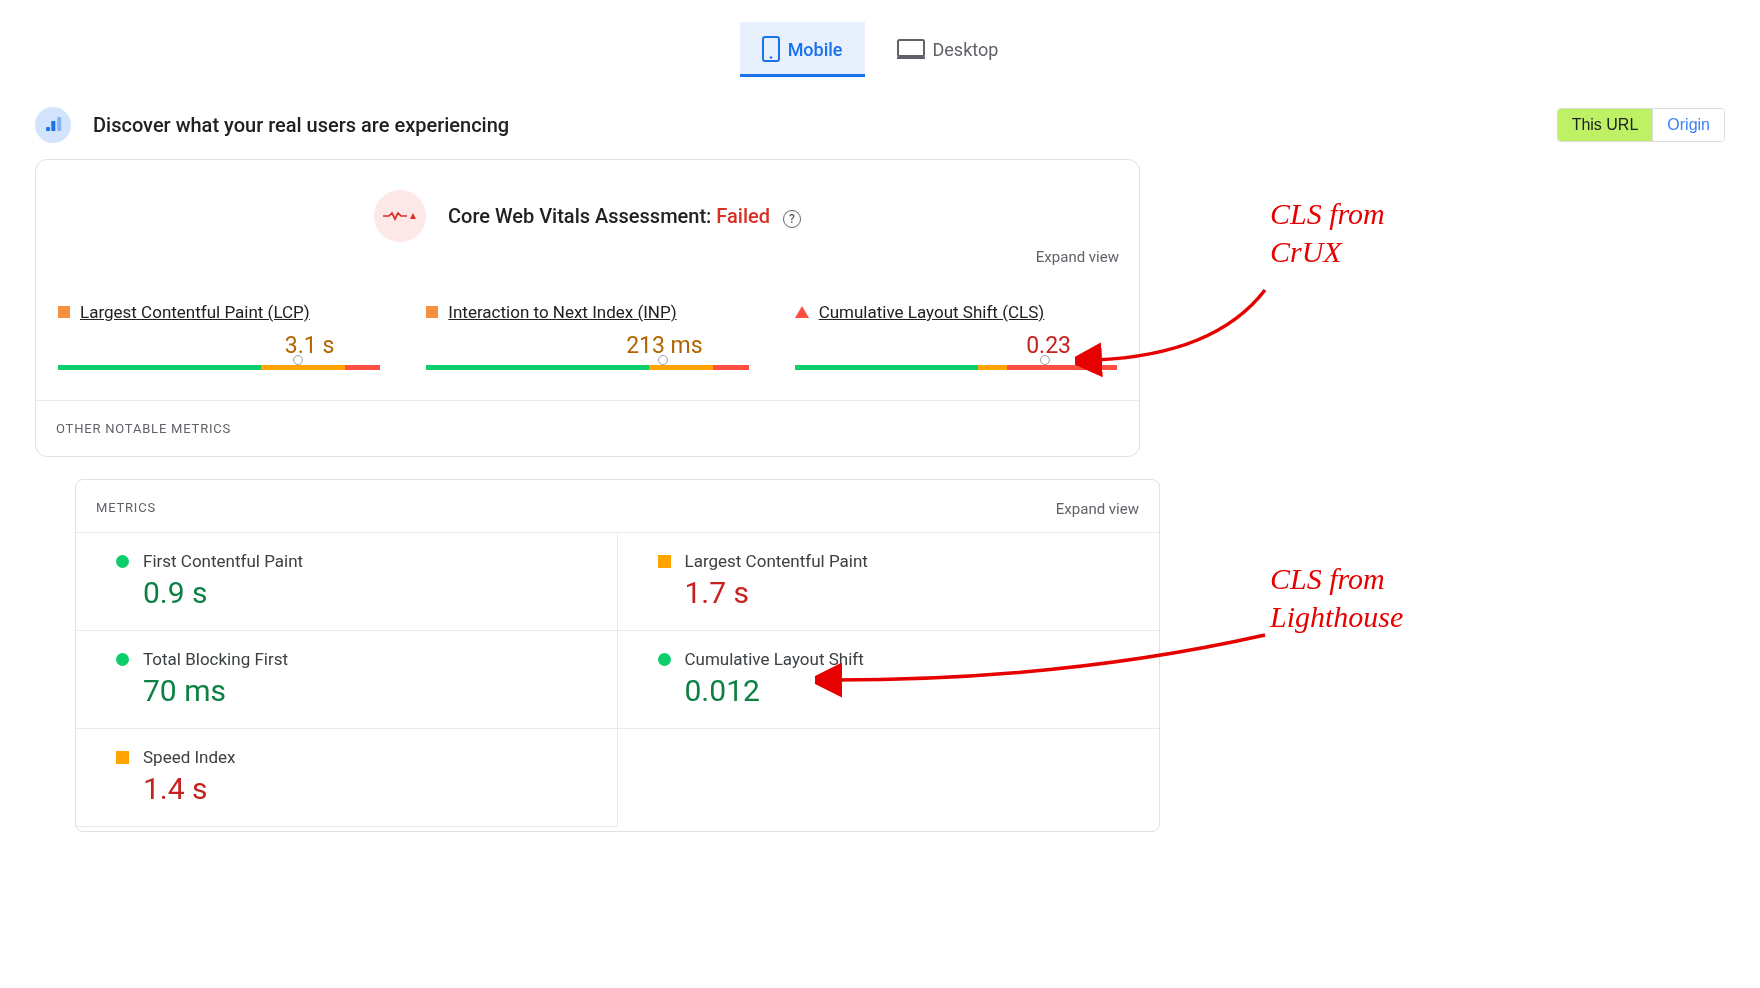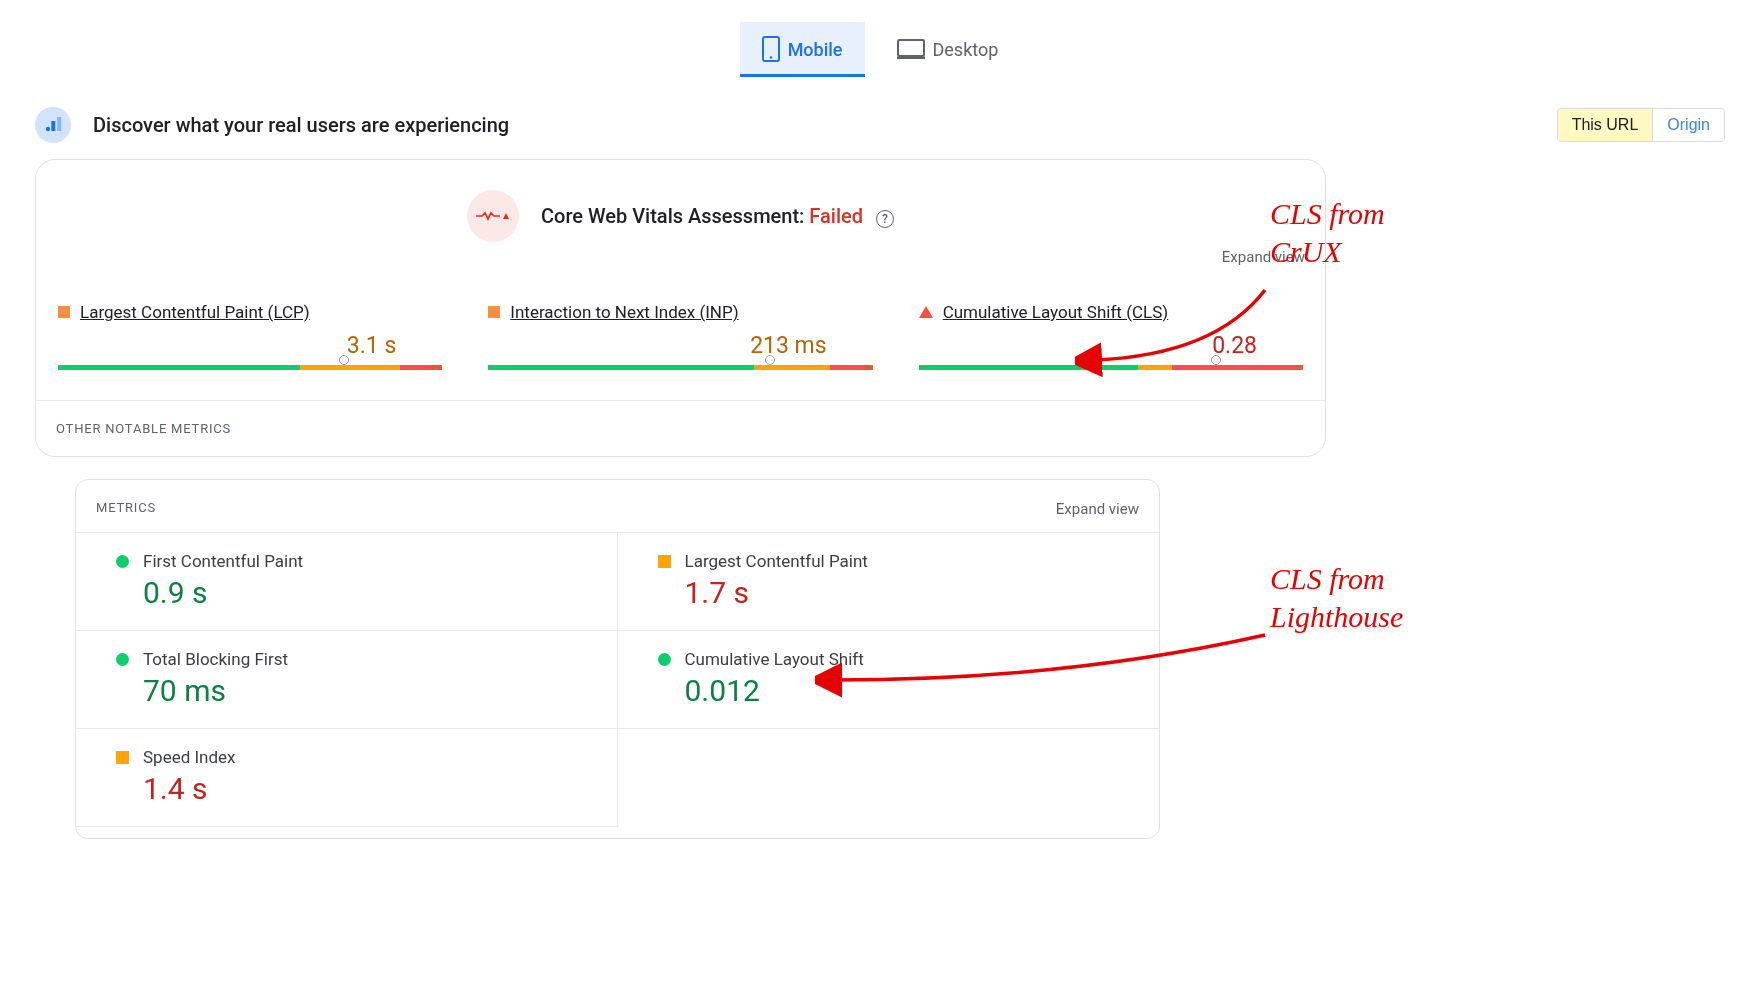--- a/index.html
+++ b/index.html
@@ -56,29 +56,29 @@
     overflow: hidden;
   }
   .scope-btn {
     padding: 7px 14px;
     font-size: 16px;
     background: #fff;
     color: #3b82f6;
     border: none;
     cursor: pointer;
   }
-  .scope-btn.selected { background: #fef9c3; color: #202124; font-weight: 400; }
+  .scope-btn.selected { background: #bef264; color: #202124; font-weight: 400; }
   .scope-btn + .scope-btn { border-left: 1px solid #dadce0; }
 
   .crux-box {
     margin: 0 35px;
     border: 1px solid #dfe1e5;
-    border-radius: 20px;
+    border-radius: 12px;
     padding: 30px 0 0 0;
-    width: 1291px;
+    width: 1105px;
   }
   .assess-row {
     display: flex;
     align-items: center;
     justify-content: center;
     gap: 22px;
     position: relative;
   }
   .assess-badge {
     width: 52px; height: 52px;
@@ -140,23 +140,23 @@
   .other-label {
     font-size: 13px;
     letter-spacing: 0.8px;
     color: #5f6368;
     padding: 20px;
   }
 
   .lh-box {
     margin: 22px 75px 0 75px;
     border: 1px solid #dfe1e5;
-    border-radius: 13px;
+    border-radius: 8px;
     width: 1085px;
-    padding: 20px 0 11px 0;
+    padding: 20px 0 4px 0;
   }
   .lh-header {
     display: flex;
     justify-content: space-between;
     padding: 0 20px 14px 20px;
     font-size: 13px;
     letter-spacing: 0.8px;
     color: #5f6368;
     border-bottom: 1px solid #e8eaed;
   }
@@ -273,21 +273,21 @@
         <div class="seg red" style="flex:11"></div>
         <div class="marker" style="left:72%"></div>
       </div>
     </div>
 
     <div class="cwv-metric">
       <div class="cwv-head">
         <span class="status-tri"></span>
         <span class="cwv-name">Cumulative Layout Shift (CLS)</span>
       </div>
-      <div class="cwv-value">0.28</div>
+      <div class="cwv-value">0.23</div>
       <div class="cwv-bar">
         <div class="seg green" style="flex:57"></div>
         <div class="seg orange" style="flex:9"></div>
         <div class="seg red" style="flex:34"></div>
         <div class="marker" style="left:76%"></div>
       </div>
     </div>
   </div>
   <div class="other-label">OTHER NOTABLE METRICS</div>
 </div>

